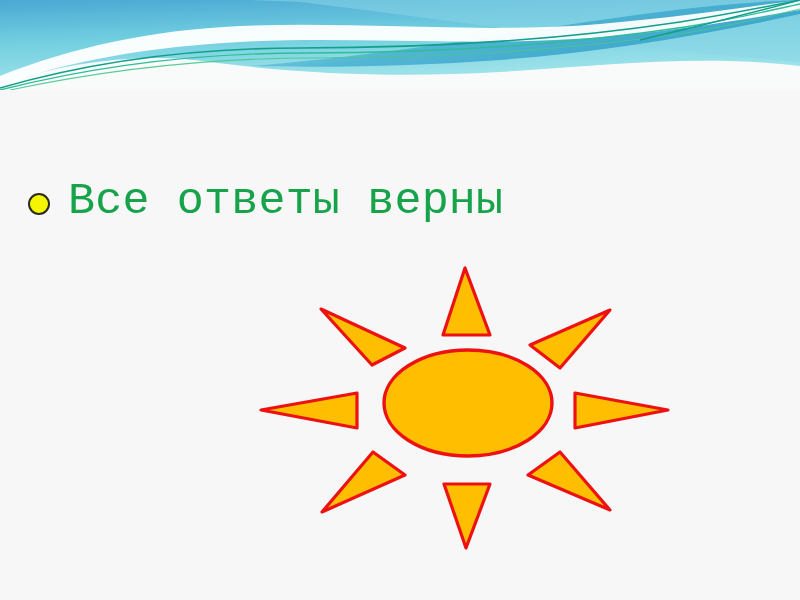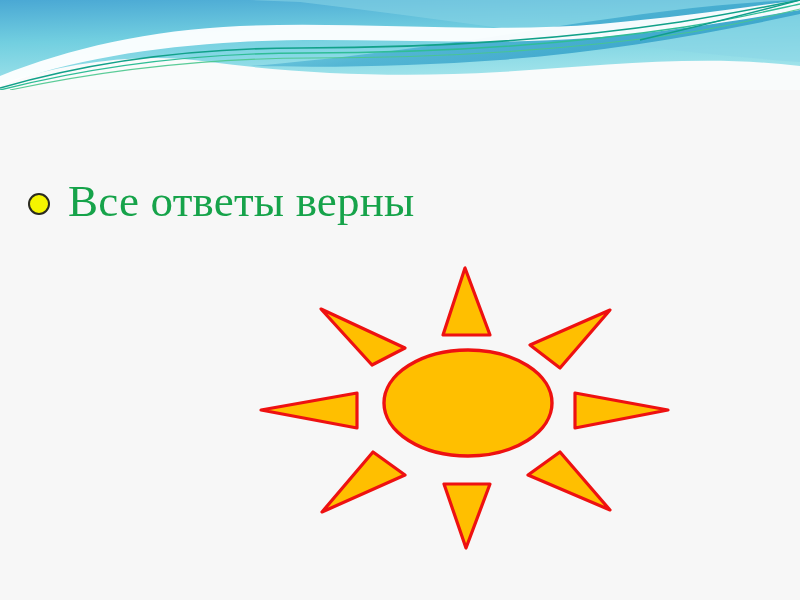--- a/index.html
+++ b/index.html
@@ -48,21 +48,21 @@
     height: 22px;
     border-radius: 50%;
     background: #f5f500;
     border: 2px solid #2b2b20;
     box-sizing: border-box;
     flex: 0 0 auto;
     margin-right: 18px;
     margin-top: 4px;
   }
   #body-text {
-    font-family: Liberation Serif, serif;
+    font-family: Liberation Mono, monospace;
     font-size: 45px;
     line-height: 1.05;
     color: #16a34a;
     white-space: nowrap;
     letter-spacing: 0.2px;
   }
 
   
   #sun-illustration {
     position: absolute;

